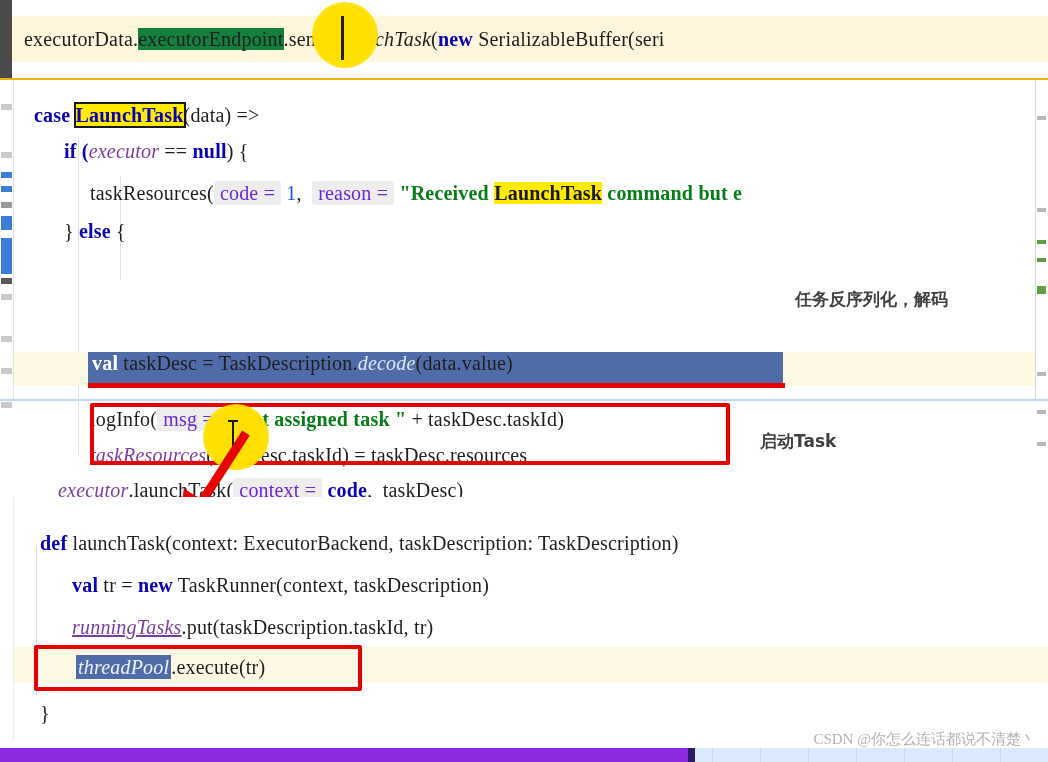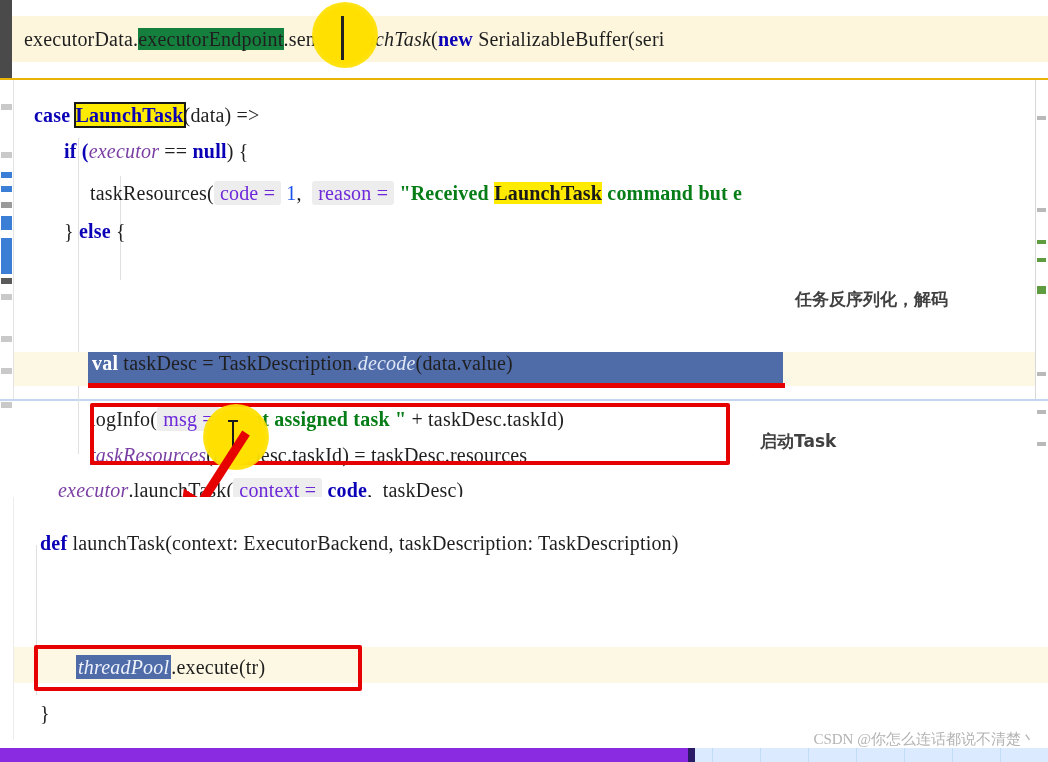--- a/index.html
+++ b/index.html
@@ -262,21 +262,27 @@
   <div id="bottom-left-gutter"></div>
 
   <div class="indent-guide" style="left:36px;top:48px;height:150px"></div>
 
   <div id="b-caret-stripe"></div>
 
   <div class="bline" style="top:28px;left:8px">
     <span class="code"><span class="kw">def</span><span> launchTask(context: ExecutorBackend, taskDescription: TaskDescription)</span></span>
   </div>
 
-
+  <div class="bline" style="top:70px;left:40px">
+    <span class="code"><span class="kw">val</span><span> tr = </span><span class="kw">new</span><span> TaskRunner(context, taskDescription)</span></span>
+  </div>
+
+  <div class="bline" style="top:112px;left:40px">
+    <span class="code"><span class="fldu">runningTasks</span><span>.put(taskDescription.taskId, tr)</span></span>
+  </div>
 
   <div class="bline" style="top:152px;left:44px">
     <span class="code"><span class="sel-blue-inline" style="font-style: italic;">threadPool</span><span>.execute(tr)</span></span>
   </div>
 
   <div class="bline" style="top:198px;left:8px">
     <span class="code"><span>}</span></span>
   </div>
 
   <div class="redbox" style="left:34px;top:148px;width:328px;height:46px"></div>

